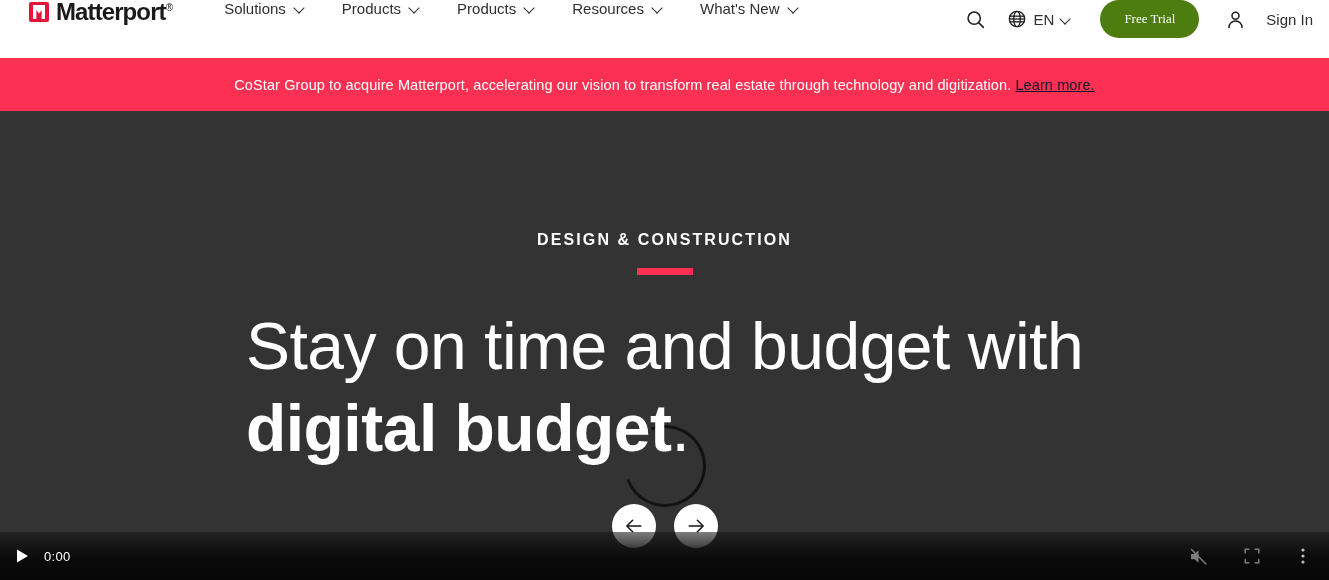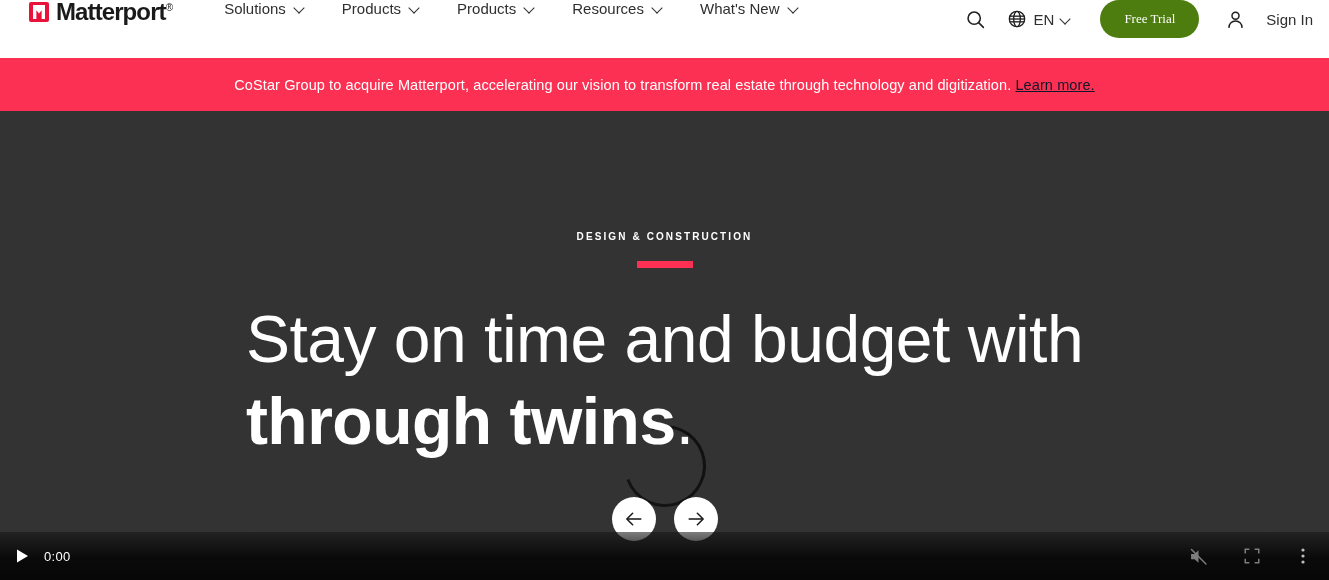--- a/index.html
+++ b/index.html
@@ -77,21 +77,21 @@
     border:3px solid transparent;
     border-top-color:#111111; border-right-color:#111111; border-bottom-color:#131313;
     transform:rotate(25deg);
   }
   .hero-inner {
     position:absolute; left:0; top:0; width:1329px; height:469px;
     display:flex; flex-direction:column; align-items:center;
   }
   .eyebrow {
     margin-top:120px;
-    font-size:10px; font-weight:bold; color:#ffffff;
+    font-size:16px; font-weight:bold; color:#ffffff;
     letter-spacing:2.1px;
   }
   .accent-bar { width:56px; height:7px; background:#fb3052; margin-top:19px; }
   .headline {
     margin-top:31px; text-align:left; color:#ffffff;
     font-size:66px; font-weight:300; line-height:1.24; letter-spacing:-0.5px;
   }
   .headline .bold { font-weight:bold; }
   .carousel { margin-top:34px; display:flex; gap:18px; }
   .carousel-btn {
@@ -184,21 +184,21 @@
   </div>
 
   <div class="hero">
     <div class="spinner"></div>
 
     <div class="hero-inner">
       <div class="eyebrow">DESIGN &amp; CONSTRUCTION</div>
       <div class="accent-bar"></div>
       <div class="headline">
         <div>Stay on time and budget with</div>
-        <div><span class="bold">through twins</span><span>.</span></div>
+        <div><span class="bold">digital budget</span><span>.</span></div>
       </div>
 
       <div class="carousel">
         <button class="carousel-btn">
           <svg width="22" height="22" viewBox="0 0 24 24" fill="none">
             <line x1="20" y1="12" x2="4.6" y2="12" stroke="#1a1a1a" stroke-width="1.7"></line>
             <polyline points="10.5,5.8 4.2,12 10.5,18.2" stroke="#1a1a1a" stroke-width="1.7" fill="none" stroke-linecap="round" stroke-linejoin="round"></polyline>
           </svg>
         </button>
         <button class="carousel-btn">

